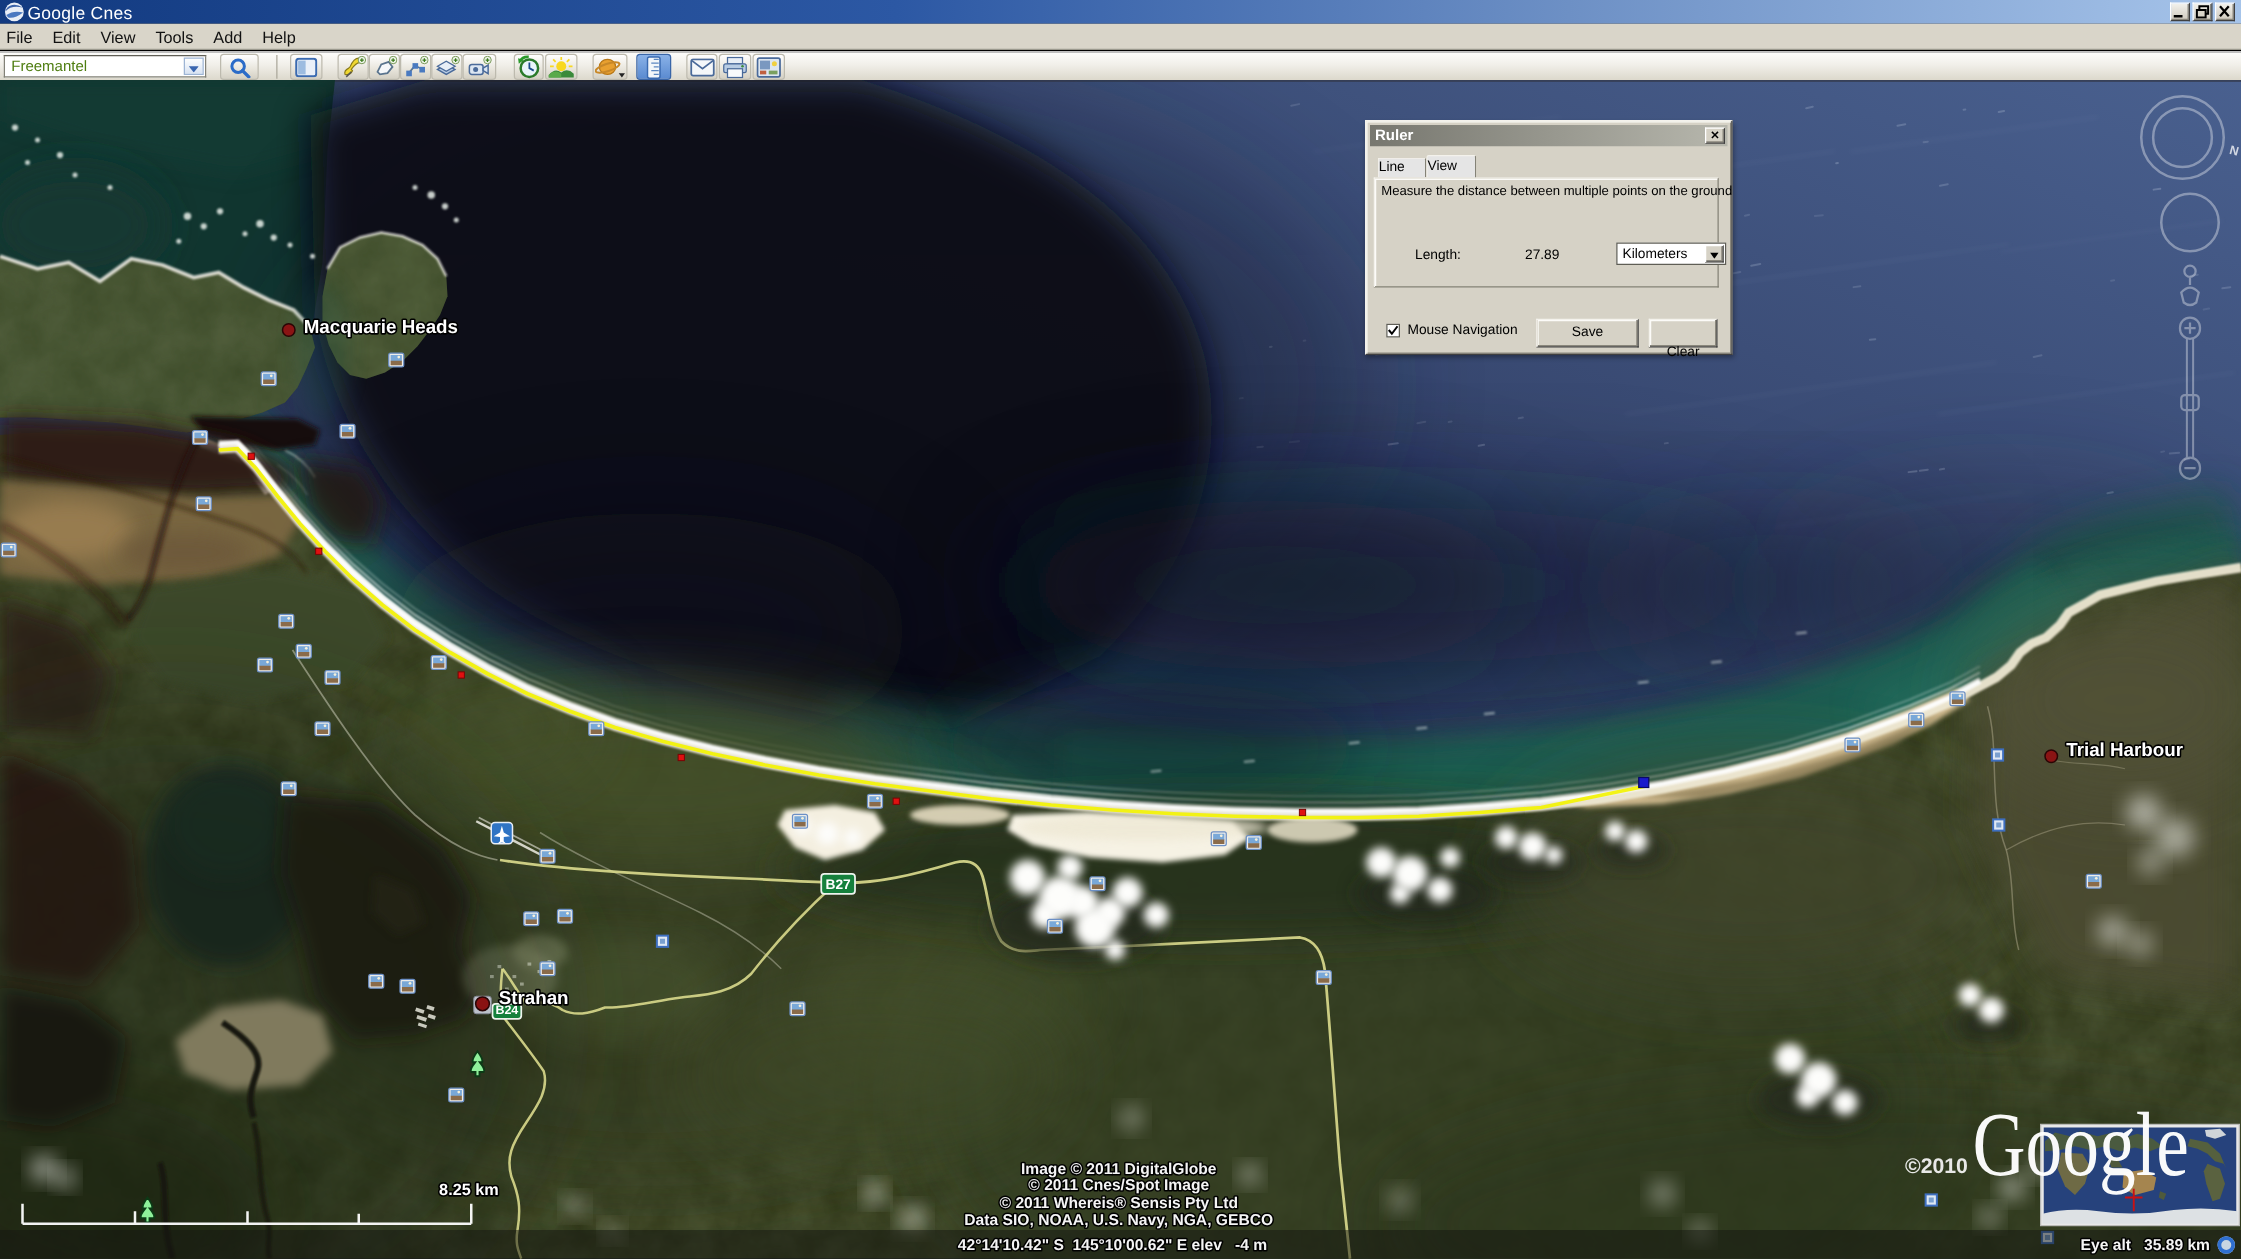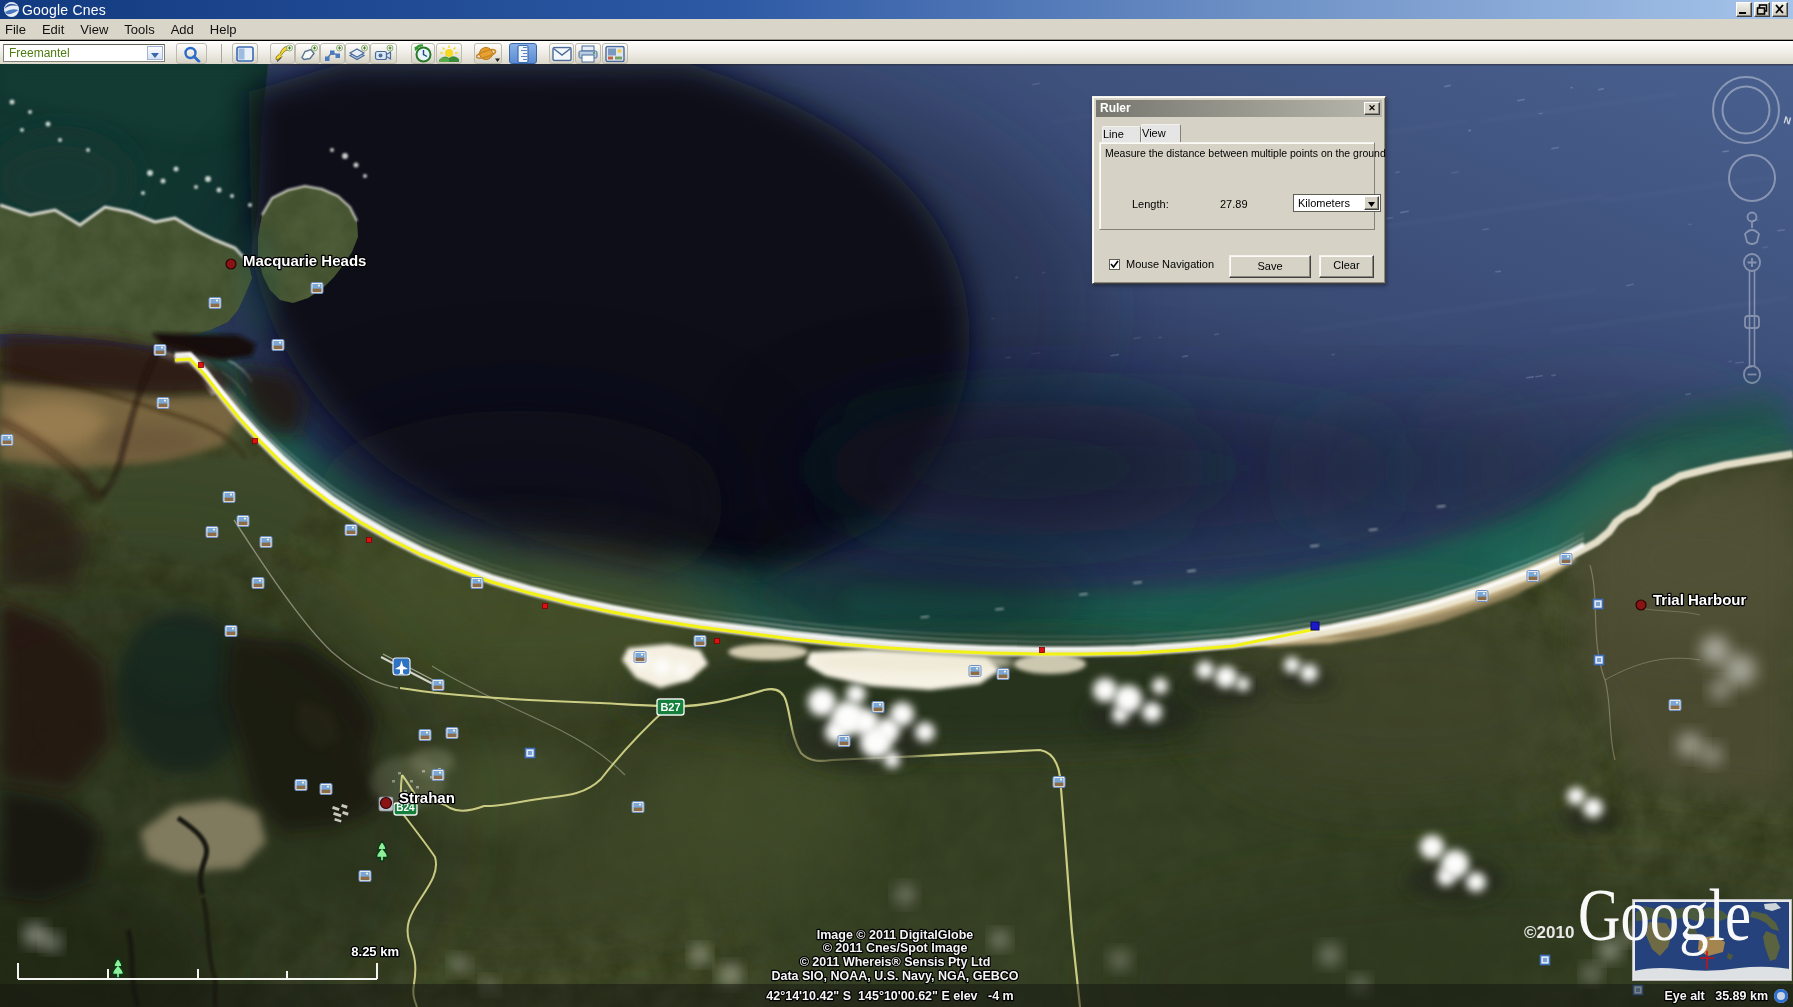--- a/index.html
+++ b/index.html
@@ -595,14 +595,14 @@
           </div>
   </div>
  </div>
  <div style="position:absolute;left:16px;top:162px;width:11px;height:11px;background:#fff;border:1px solid #5f5e55">
    <svg width="9" height="9" style="position:absolute;left:0px;top:0px">
           <path d="M1,4 L3.5,7 L8,1" fill="none" stroke="#000" stroke-width="1.6"></path>
         </svg>
  </div>
  <div style="position:absolute;left:33px;top:161px">Mouse Navigation</div>
  <div class="btn97" style="left:136px;top:158px;width:82px;height:23px;padding-top:4px">Save</div>
- <div class="btn97" style="left:226px;top:158px;width:55px;height:23px;padding-top:3px">Clear</div>
+ <div class="btn97" style="left:226px;top:158px;width:55px;height:23px;padding-top:20px">Clear</div>
 </div>
 </div>
 </body></html>

